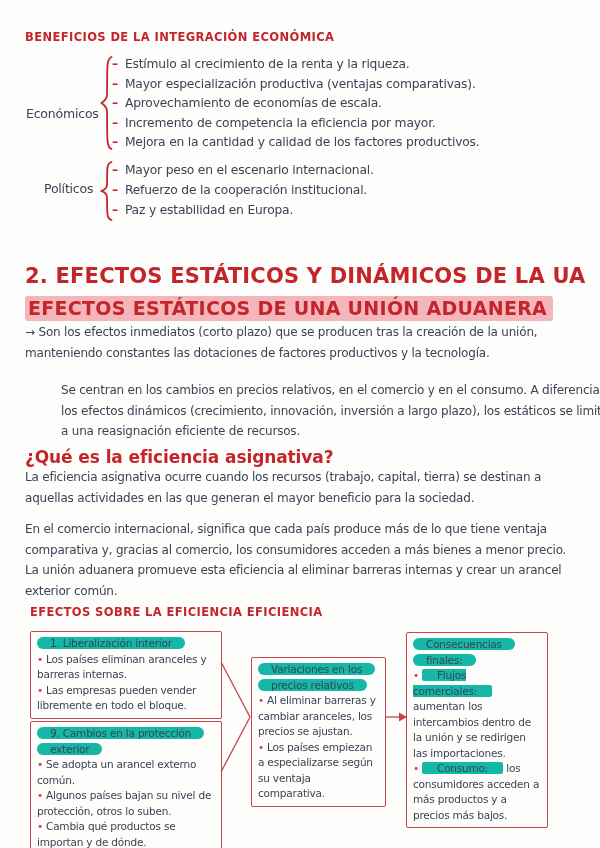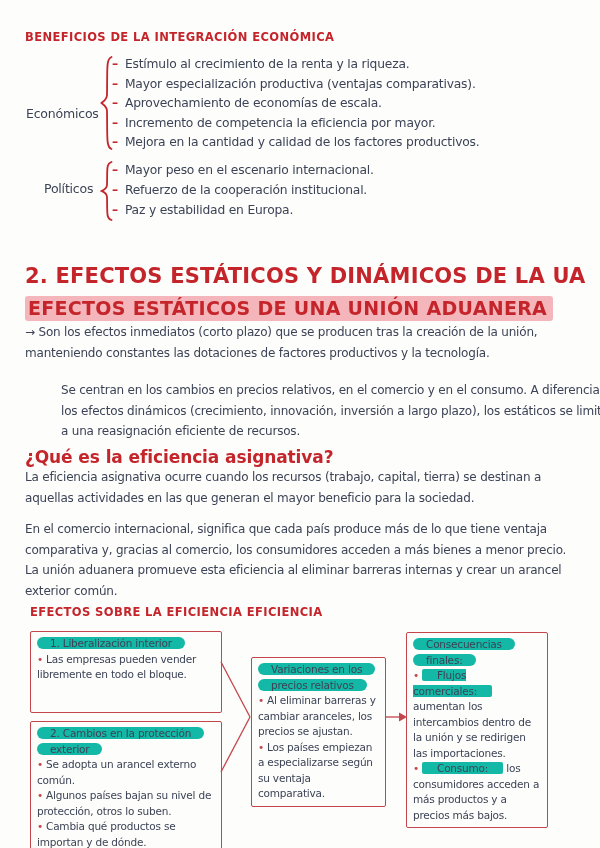--- a/index.html
+++ b/index.html
@@ -134,27 +134,30 @@
     <path d="M386,117 L400,117" fill="none" stroke="#c4454b" stroke-width="1.3"></path>
     <polygon points="399,112.5 407,117 399,121.5" fill="#c4454b"></polygon>
   </svg>
 </div>
 
 <div class="dbox" style="left:30px;top:631px;width:192px;min-height:82px;">
   <div>
     <span class="btitle">1. Liberalización interior</span>
   </div>
   <div class="bullet-line">
+    <span class="dot">•</span><span>Los países eliminan aranceles y barreras internas.</span>
+  </div>
+  <div class="bullet-line">
     <span class="dot">•</span><span>Las empresas pueden vender libremente en todo el bloque.</span>
   </div>
 </div>
 
 <div class="dbox" style="left:30px;top:721px;width:192px;min-height:116px;">
   <div>
-    <span class="btitle">2. Cambios en la protección exterior</span>
+    <span class="btitle">9. Cambios en la protección exterior</span>
   </div>
   <div class="bullet-line">
     <span class="dot">•</span><span>Se adopta un arancel externo común.</span>
   </div>
   <div class="bullet-line">
     <span class="dot">•</span><span>Algunos países bajan su nivel de protección, otros lo suben.</span>
   </div>
   <div class="bullet-line">
     <span class="dot">•</span><span>Cambia qué productos se importan y de dónde.</span>
   </div>

